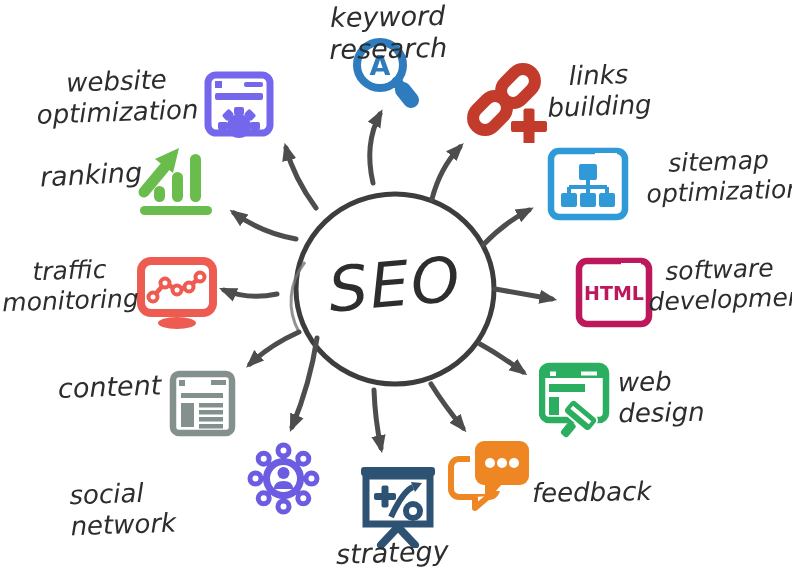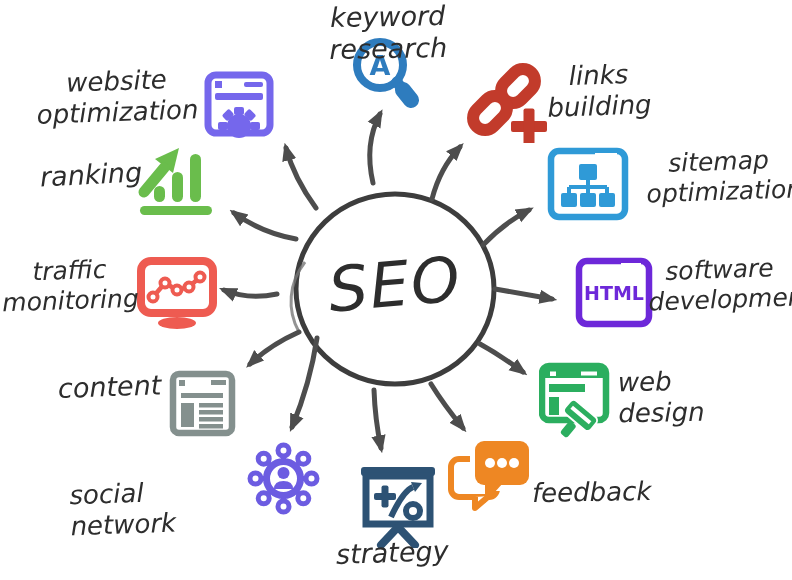--- a/index.html
+++ b/index.html
@@ -209,21 +209,21 @@
       <rect x="10" y="22" width="36" height="8" fill="currentColor"></rect>
       <rect x="10" y="35" width="10" height="18" fill="currentColor"></rect>
       <g transform="translate(34 36) rotate(40)">
         <rect x="0" y="0" width="34" height="17" rx="5" fill="currentColor" stroke="#ffffff" stroke-width="2"></rect>
         <rect x="5" y="6" width="24" height="4" fill="#ffffff"></rect>
         <rect x="12" y="19" width="9" height="16" rx="3" fill="currentColor"></rect>
       </g>
     </svg>
   </div>
 
-  <div class="icon pos-software" style="color: #6d28d9;">
+  <div class="icon pos-software" style="color: #be185d;">
     <svg viewBox="0 0 78 71">
       <rect x="4" y="4" width="70" height="63" rx="8" fill="none" stroke="currentColor" stroke-width="6.5"></rect>
       <rect x="46" y="6" width="20" height="4" fill="#ffffff"></rect>
       <text x="39" y="43" text-anchor="middle" font-size="19" font-weight="bold" font-family="DejaVu Sans, sans-serif" fill="currentColor">HTML</text>
     </svg>
   </div>
 
   <div class="icon pos-sitemap" style="color: rgb(47, 154, 215);">
     <svg viewBox="0 0 82 74">
       <rect x="4" y="4" width="74" height="66" rx="8" fill="none" stroke="currentColor" stroke-width="6.5"></rect>

